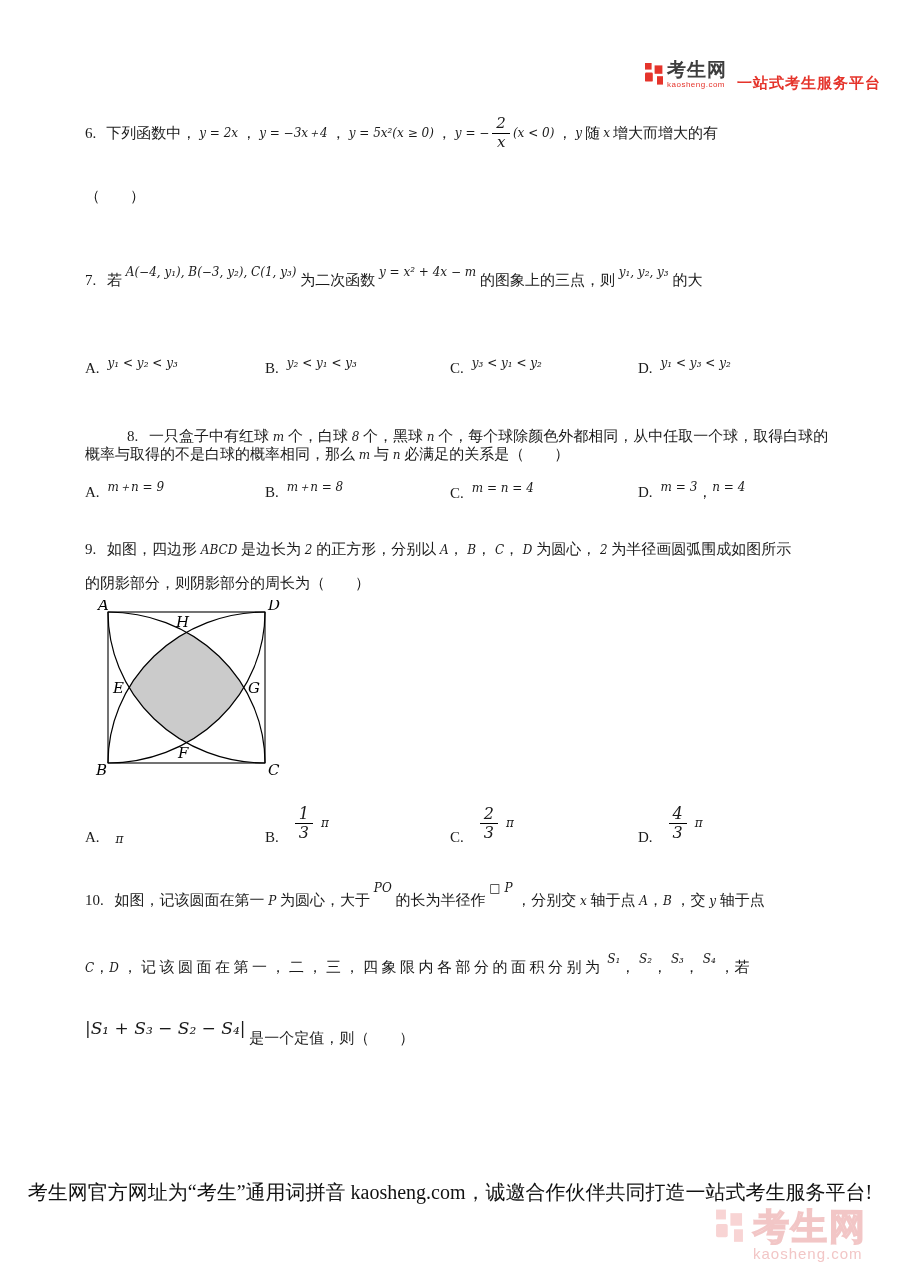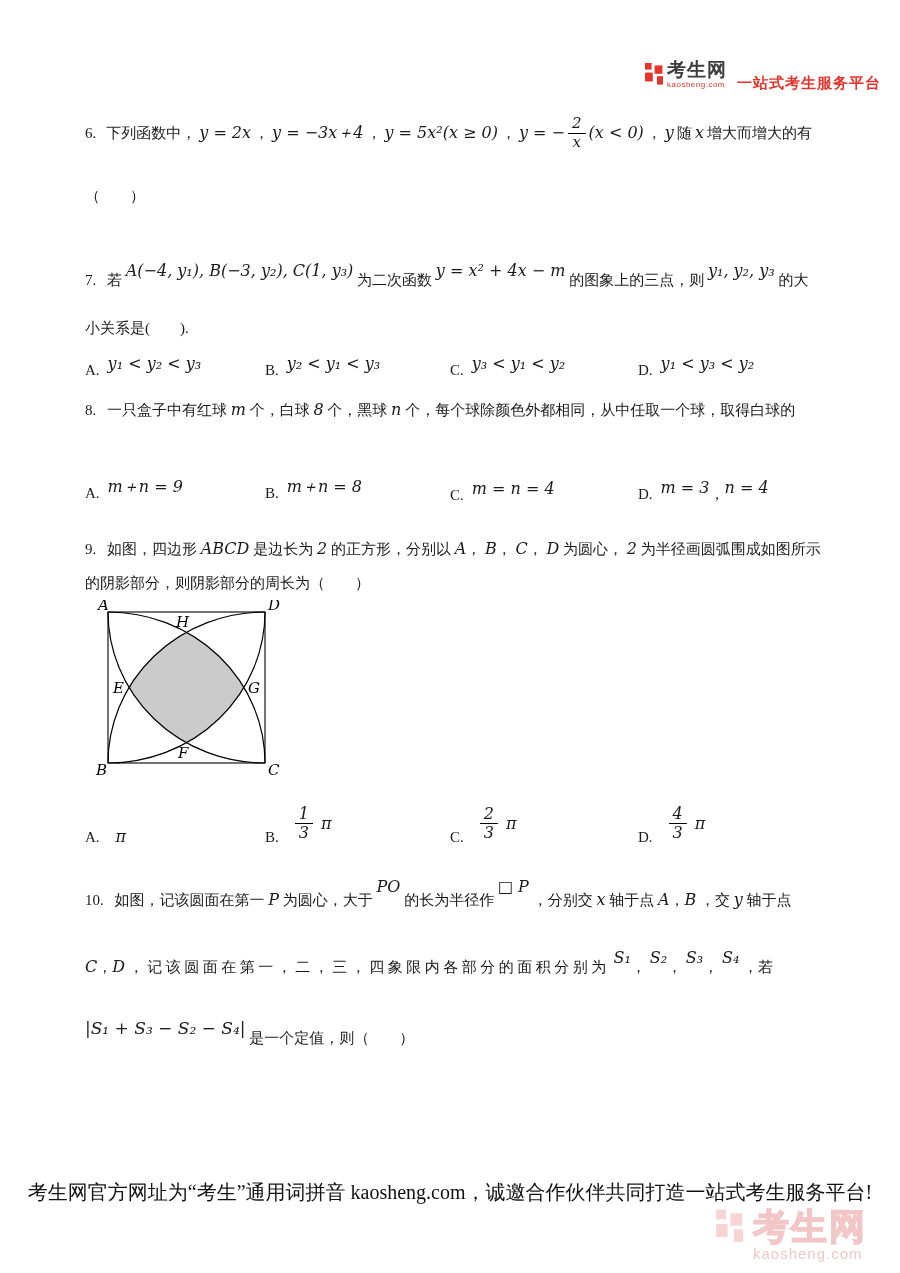--- a/index.html
+++ b/index.html
@@ -1,20 +1,20 @@
 <!DOCTYPE html>
 <html><head>
 <meta charset="utf-8">
 <style>
   html,body{margin:0;padding:0;background:#ffffff;}
   .page{position:relative;width:900px;height:1273px;background:#fff;overflow:hidden;
         color:#1a1a1a;font-family:"Liberation Serif","DejaVu Serif",serif;font-size:15px;}
   .abs{position:absolute;}
   .cn{font-family:"Liberation Serif","DejaVu Serif",serif;font-style:normal;}
-  .math{font-family:"DejaVu Serif","DejaVu Sans","Liberation Serif",serif;font-style:italic;font-size:16px;}
+  .math{font-family:"DejaVu Serif","DejaVu Sans","Liberation Serif",serif;font-style:italic;font-size:12px;}
   .qno{margin-right:7px;}
   .r6{position:relative;top:-6px;display:inline-block;}
   .r8{position:relative;top:-9px;display:inline-block;}
   .r12{position:relative;top:-13px;display:inline-block;}
   .line{position:absolute;left:85px;right:60px;line-height:24px;white-space:nowrap;}
   .flexline{display:flex;align-items:center;gap:3px;}
   
   .ifrac{display:inline-flex;flex-direction:column;align-items:center;vertical-align:middle;
          line-height:1.15;font-family:"DejaVu Serif","DejaVu Sans",serif;font-style:italic;font-size:15px;}
   .ifrac .fn{border-bottom:1.2px solid #000;padding:0 4px;}
@@ -101,39 +101,43 @@
   <div class="line" style="top:268px;">
     <span class="cn qno">7.</span>
     <span class="cn">若</span>
     <span class="math r8">A(−4,  y₁),  B(−3,  y₂),  C(1,  y₃)</span>
     <span class="cn">为二次函数</span>
     <span class="math r8">y = x² + 4x − m</span>
     <span class="cn">的图象上的三点，则</span>
     <span class="math r8">y₁,  y₂,  y₃</span>
     <span class="cn">的大</span>
   </div>
-  <div class="line" style="top:316px;">
-    <span class="cn">小关系是(　　).</span>
-  </div>
   <div class="opts" style="top:360px;">
     <span class="opt"><span class="olabel cn">A.</span><span class="math r6">y₁ &lt; y₂ &lt; y₃</span></span>
     <span class="opt"><span class="olabel cn">B.</span><span class="math r6">y₂ &lt; y₁ &lt; y₃</span></span>
     <span class="opt"><span class="olabel cn">C.</span><span class="math r6">y₃ &lt; y₁ &lt; y₂</span></span>
     <span class="opt"><span class="olabel cn">D.</span><span class="math r6">y₁ &lt; y₃ &lt; y₂</span></span>
   </div>
 
-  <div class="line" style="top:398px;">
+  <div class="line" style="top:424px;margin-left:42px;">
     <span class="cn qno">8.</span>
     <span class="cn">一只盒子中有红球</span>
     <span class="math">m</span>
     <span class="cn">个，白球</span>
     <span class="math">8</span>
     <span class="cn">个，黑球</span>
     <span class="math">n</span>
     <span class="cn">个，每个球除颜色外都相同，从中任取一个球，取得白球的</span>
+  </div>
+  <div class="line" style="top:442px;">
+    <span class="cn">概率与取得的不是白球的概率相同，那么</span>
+    <span class="math">m</span>
+    <span class="cn">与</span>
+    <span class="math">n</span>
+    <span class="cn">必满足的关系是（　　）</span>
   </div>
   <div class="opts" style="top:483px;">
     <span class="opt"><span class="olabel cn">A.</span><span class="math r6">m＋n = 9</span><span class="cn"></span><span class="math r6"></span></span>
     <span class="opt"><span class="olabel cn">B.</span><span class="math r6">m＋n = 8</span><span class="cn"></span><span class="math r6"></span></span>
     <span class="opt"><span class="olabel cn">C.</span><span class="math r6">m = n = 4</span><span class="cn"></span><span class="math r6"></span></span>
     <span class="opt"><span class="olabel cn">D.</span><span class="math r6">m = 3</span><span class="cn">，</span><span class="math r6">n = 4</span></span>
   </div>
 
   <div class="line" style="top:537px;">
     <span class="cn qno">9.</span>

